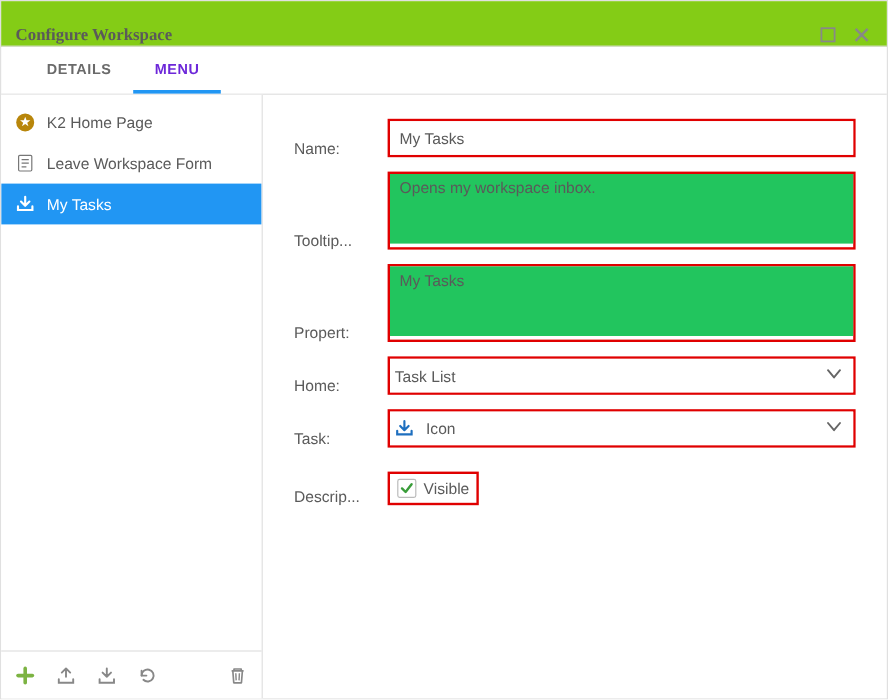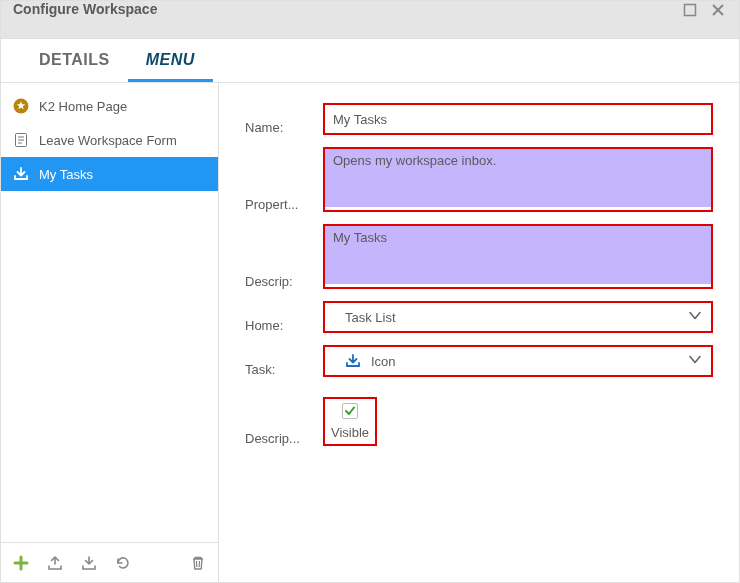--- a/index.html
+++ b/index.html
@@ -14,24 +14,25 @@
     width: 740px;
     height: 583px;
     border: 1px solid #e0e0e0;
     display: flex;
     flex-direction: column;
     background: #fff;
   }
   .titlebar {
     height: 38px;
     display: flex;
-    align-items: flex-start;
+    align-items: flex-end;
     padding: 0 12px;
     border-bottom: 1px solid #e0e0e0;
-    background: #e5e5e5;
+    background: #84cc16;
+    font-family: Liberation Serif, serif;
   }
   .titlebar-title {
     font-weight: 600;
     font-size: 14px;
     color: #5a5a5a;
   }
   .titlebar-controls {
     margin-left: auto;
     display: flex;
     gap: 10px;
@@ -45,31 +46,30 @@
     cursor: pointer;
     color: #888;
   }
   .tabs {
     display: flex;
     border-bottom: 1px solid #e0e0e0;
     padding: 0 20px;
   }
   .tab {
     padding: 12px 18px 10px;
-    font-size: 16px;
+    font-size: 12px;
     font-weight: 600;
     letter-spacing: .5px;
     color: #6a6a6a;
     cursor: pointer;
     border-bottom: 3px solid transparent;
   }
   .tab.active {
-    color: #0c4a6e;
+    color: #6d28d9;
     border-bottom-color: #2196f3;
-    font-style: italic;
   }
   .body {
     flex: 1;
     display: flex;
     min-height: 0;
   }
   .sidebar {
     width: 218px;
     border-right: 1px solid #e0e0e0;
     display: flex;
@@ -143,48 +143,47 @@
     background: #fff;
     border: none;
     outline: none;
   }
   .ta {
     width: 100%;
     height: 58px;
     padding: 4px 8px;
     font: inherit;
     color: #5a5a5a;
-    background: #c4b5fd;
+    background: #22c55e;
     border: none;
     outline: none;
     resize: none;
   }
   .select {
     width: 100%;
     height: 28px;
     display: flex;
     align-items: center;
-    padding: 0 20px;
+    padding: 0 4px;
     background: #fff;
     position: relative;
     cursor: pointer;
   }
   .select .chev {
     position: absolute;
     right: 8px;
     top: 50%;
     transform: translateY(-50%);
   }
   .select .sel-icon { margin-right: 10px; display: flex; }
   .chkwrap {
     display: inline-flex;
     align-items: center;
     gap: 6px;
     padding: 4px 6px;
-    flex-direction: column;
   }
   .chkbox {
     width: 16px;
     height: 16px;
     border: 1px solid #bbb;
     border-radius: 2px;
     display: flex;
     align-items: center;
     justify-content: center;
     background: #fff;
@@ -298,30 +297,30 @@
       <div class="row">
         <div class="label">Name:</div>
         <div class="control">
           <div class="control-inner hl">
             <input class="txt" type="text" value="My Tasks" style="">
           </div>
         </div>
       </div>
 
       <div class="row">
-        <div class="label">Propert...</div>
+        <div class="label">Tooltip...</div>
         <div class="control">
           <div class="control-inner hl">
             <textarea class="ta" style="">Opens my workspace inbox.</textarea>
           </div>
         </div>
       </div>
 
       <div class="row">
-        <div class="label">Descrip:</div>
+        <div class="label">Propert:</div>
         <div class="control">
           <div class="control-inner hl">
             <textarea class="ta" style="">My Tasks</textarea>
           </div>
         </div>
       </div>
 
       <div class="row">
         <div class="label">Home:</div>
         <div class="control">

